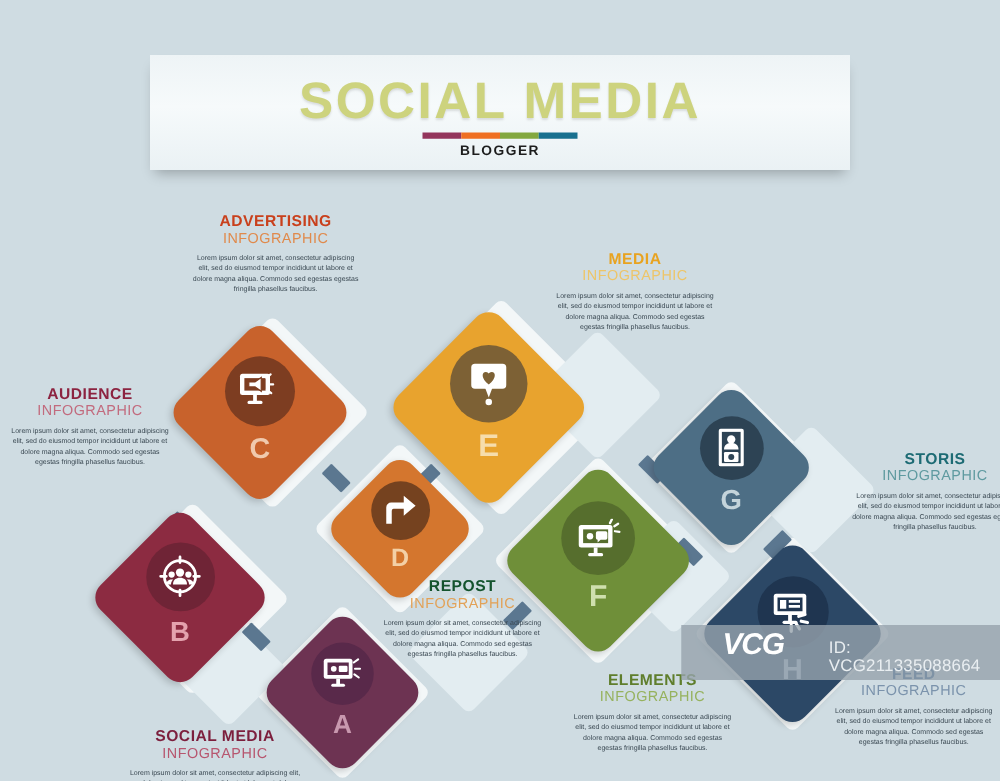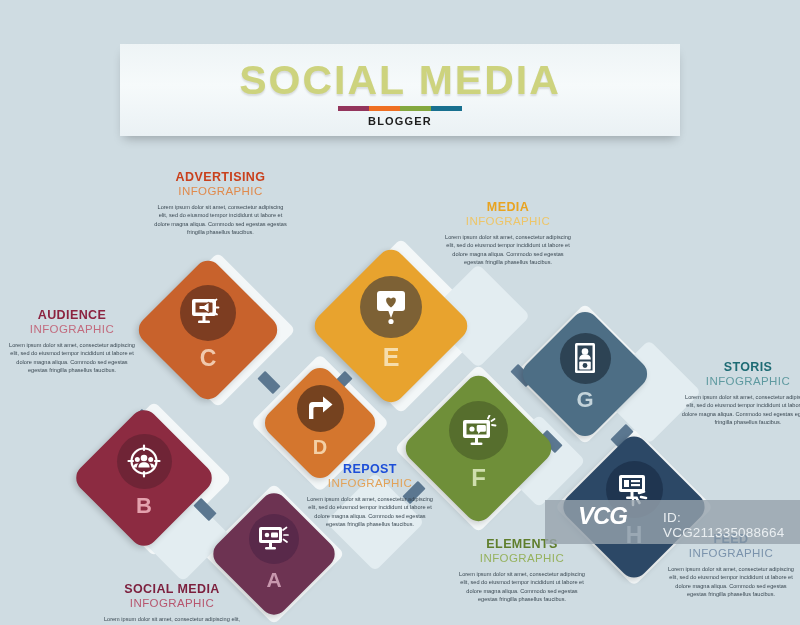--- a/index.html
+++ b/index.html
@@ -289,21 +289,21 @@
     <div class="body">Lorem ipsum dolor sit amet, consectetur adipiscing elit, sed do eiusmod tempor incididunt ut labore et dolore magna aliqua. Commodo sed egestas egestas fringilla phasellus faucibus.</div>
   </div>
 
   <div class="tb" style="left:681px;top:328px;width:134px;">
     <div class="t1" style="color:#1d6b74;">STORIS</div>
     <div class="t2" style="color:#5f9aa0;">INFOGRAPHIC</div>
     <div class="body">Lorem ipsum dolor sit amet, consectetur adipiscing elit, sed do eiusmod tempor incididunt ut labore et dolore magna aliqua. Commodo sed egestas egestas fringilla phasellus faucibus.</div>
   </div>
 
   <div class="tb" style="left:306px;top:430px;width:128px;">
-    <div class="t1" style="color:#1d4ed8;">REPOST</div>
+    <div class="t1" style="color:#14532d;">REPOST</div>
     <div class="t2" style="color:#e2a258;">INFOGRAPHIC</div>
     <div class="body">Lorem ipsum dolor sit amet, consectetur adipiscing elit, sed do eiusmod tempor incididunt ut labore et dolore magna aliqua. Commodo sed egestas egestas fringilla phasellus faucibus.</div>
   </div>
 
   <div class="tb" style="left:456px;top:505px;width:132px;">
     <div class="t1" style="color:#5f7e2c;">ELEMENTS</div>
     <div class="t2" style="color:#96b25e;">INFOGRAPHIC</div>
     <div class="body">Lorem ipsum dolor sit amet, consectetur adipiscing elit, sed do eiusmod tempor incididunt ut labore et dolore magna aliqua. Commodo sed egestas egestas fringilla phasellus faucibus.</div>
   </div>
 

